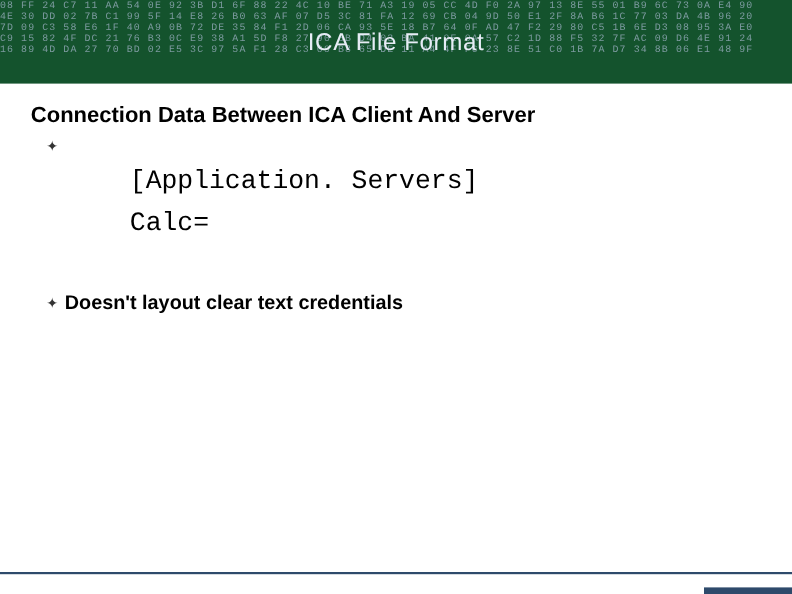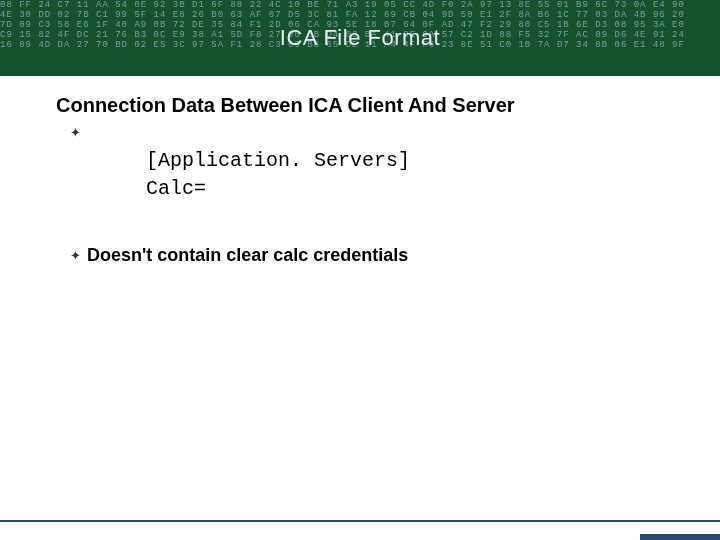--- a/index.html
+++ b/index.html
@@ -31,21 +31,20 @@
     z-index: 1;
     color: #e6ecf5;
     font-size: 22px;
     font-weight: 400;
     letter-spacing: 0.5px;
   }
   .content {
     flex: 1;
     padding: 18px 28px 10px 28px;
     color: #000;
-    margin-left: 28px;
   }
   .h1 {
     font-size: 20px;
     font-weight: 700;
     margin-bottom: 6px;
   }
   .bullet {
     display: flex;
     align-items: flex-start;
     gap: 6px;
@@ -58,22 +57,22 @@
     line-height: 20px;
     color: #333;
   }
   .bullet .label {
     font-size: 18px;
     font-weight: 700;
   }
   .mono-block {
     margin-left: 90px;
     font-family: "Courier New", monospace;
-    font-size: 20px;
-    line-height: 28px;
+    font-size: 24px;
+    line-height: 38px;
     white-space: pre;
   }
   .gap { height: 20px; }
   .bullet2 {
     display: flex;
     align-items: flex-start;
     gap: 6px;
     margin-top: 22px;
     padding-left: 14px;
   }
@@ -112,21 +111,21 @@
     <div class="bullet">
       <span class="icon">✦</span>
     </div>
 
     <div class="mono-block">[Application. Servers]
 Calc=</div>
     <div class="gap"></div>
 
     <div class="bullet2">
       <span class="icon">✦</span>
-      <span class="label">Doesn't contain clear calc credentials</span>
+      <span class="label">Doesn't layout clear text credentials</span>
     </div>
   </div>
 
   <div class="footer">
     <div class="footer-accent"></div>
   </div>
 
 </div>
 
 </body></html>

